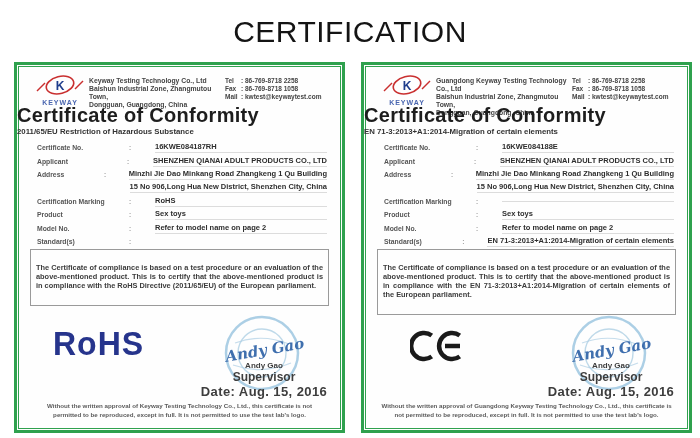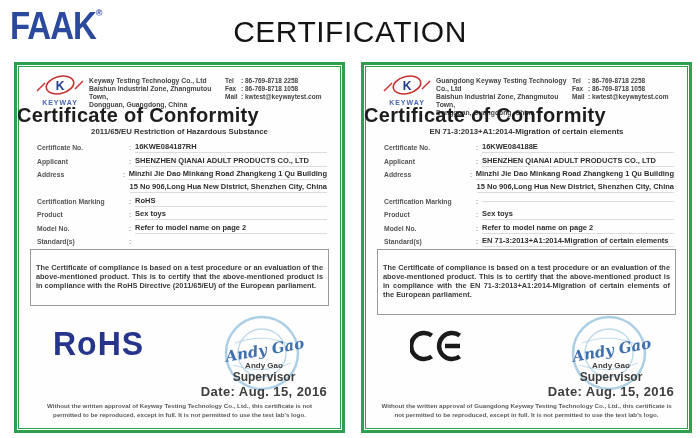--- a/index.html
+++ b/index.html
@@ -56,32 +56,32 @@
   }
   .contact-label { display:inline-block; width:14px; }
   .contact-sep { display:inline-block; width:6px; text-align:center; }
 
   
   .cert-title {
     position:absolute; top:39px; left:0; right:0; text-align:left;
     font-size:20px; font-weight:bold; color:#1d1d1d; letter-spacing:0.3px;
   }
   .cert-subtitle {
-    position:absolute; top:62px; left:0; right:0; text-align:center;
+    position:absolute; top:62px; left:0; right:0; text-align:left;
     font-size:7.8px; font-weight:bold; color:#333;
   }
 
   
   .fields { position:absolute; top:76px; left:20px; right:15px; }
   .frow { display:flex; height:13.4px; align-items:center; }
   .flabel { width:88px; font-size:6.8px; color:#555; font-weight:600; }
   .fsep { width:10px; text-align:center; font-size:7.5px; color:#555; }
   .fvalue {
     flex:1; font-size:7.5px; font-weight:bold; color:#2d2d2d;
-    border-bottom:1px solid #dcdcdc; padding-bottom:1px; white-space:nowrap;
+    border-bottom:1px solid #dcdcdc; padding-bottom:1px; white-space:nowrap;margin-left:20px;
   }
 
   
   .statement {
     position:absolute; top:184px; left:13px; right:13px;
     border:1px solid #9a9a9a; padding:14px 5px;
     font-size:7.4px; line-height:1.2; font-weight:bold; color:#3c3c3c;
     text-align:justify;
   }
 
@@ -110,23 +110,20 @@
   .cert-footer {
     position:absolute; left:16px; right:16px; top:337px;
     text-align:center; font-size:6.2px; line-height:1.45;
     color:#5a5a5a; font-weight:600;
   }
 </style>
 </head>
 <body>
 
 <div class="brand">
-  <div>
-    <span class="brand-name">FAAK</span><span class="brand-reg">®</span>
-  </div>
 </div>
 
 <div class="page-title">CERTIFICATION</div>
 
 <div class="cert cert-left">
   <div class="cert-inner-border"></div>
 
   <svg class="lab-logo" viewBox="0 0 50 36">
     <line x1="2" y1="18" x2="10" y2="10" stroke="#c92f2f" stroke-width="1.4"></line>
     <line x1="40" y1="16" x2="48" y2="8" stroke="#c92f2f" stroke-width="1.4"></line>

